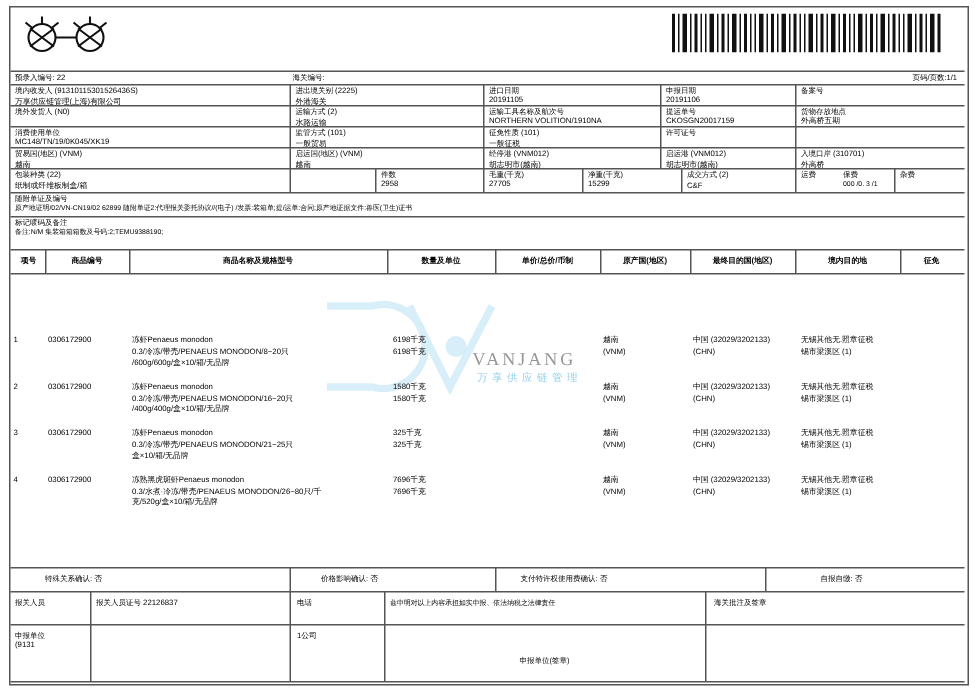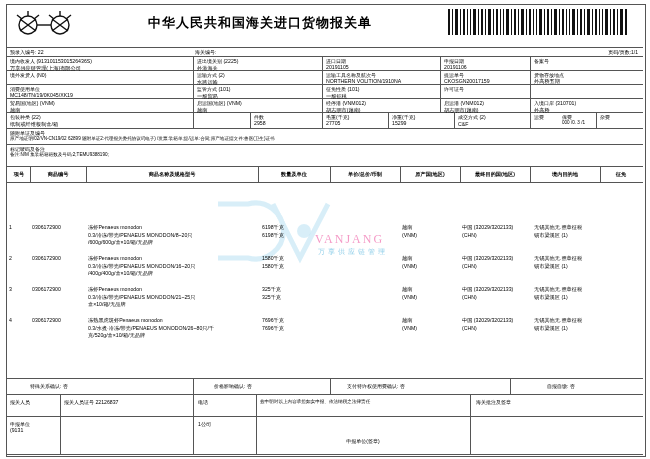--- a/index.html
+++ b/index.html
@@ -24,21 +24,21 @@
   .val{font-size:5.2px;white-space:nowrap;}
 
   
   .rowline{position:absolute;left:7px;width:636px;height:1px;background:#555;}
 
   
   .tbl-head{position:absolute;font-size:5.2px;font-weight:bold;text-align:center;line-height:1.2;}
   .goods-row{position:absolute;font-size:5.2px;line-height:1.45;}
 
   .watermark{position:absolute;left:178px;top:196px;width:300px;height:70px;opacity:.35;pointer-events:none;}
-  .wm-text{position:absolute;left:315px;top:232px;font-size:12px;color:#ec4899;opacity:.55;letter-spacing:2px;font-family:"Liberation Serif",serif;}
+  .wm-text{position:absolute;left:315px;top:232px;font-size:12px;color:#404040;opacity:.55;letter-spacing:2px;font-family:"Liberation Serif",serif;}
   .wm-sub{position:absolute;left:318px;top:247px;font-size:7px;color:#3aa9d8;opacity:.55;letter-spacing:3px;}
 
   .small{font-size:4.6px;}
   .center{text-align:center;}
   .right{text-align:right;}
 </style>
 </head>
 <body>
 
 <div class="page">
@@ -51,21 +51,20 @@
         <circle cx="46" cy="16" r="9"></circle>
         <line x1="23" y1="16" x2="37" y2="16"></line>
         <path d="M14 7 L14 2 M8 10 L3 6 M20 10 L25 6"></path>
         <path d="M46 7 L46 2 M40 10 L35 6 M52 10 L57 6"></path>
         <path d="M6 22 L22 10 M6 10 L22 22"></path>
         <path d="M38 22 L54 10 M38 10 L54 22"></path>
       </g>
     </svg>
   </div>
 
-  <div class="doc-title">中华人民共和国海关进口货物报关单</div>
 
   <div class="barcode">
     <svg width="180" height="26" viewBox="0 0 180 26">
       <g fill="#111">
         <rect x="0" y="0" width="2" height="26"></rect>
           <rect x="4" y="0" width="1" height="26"></rect>
         <rect x="7" y="0" width="3" height="26"></rect>
           <rect x="12" y="0" width="1" height="26"></rect>
         <rect x="15" y="0" width="2" height="26"></rect>
           <rect x="19" y="0" width="1" height="26"></rect>

